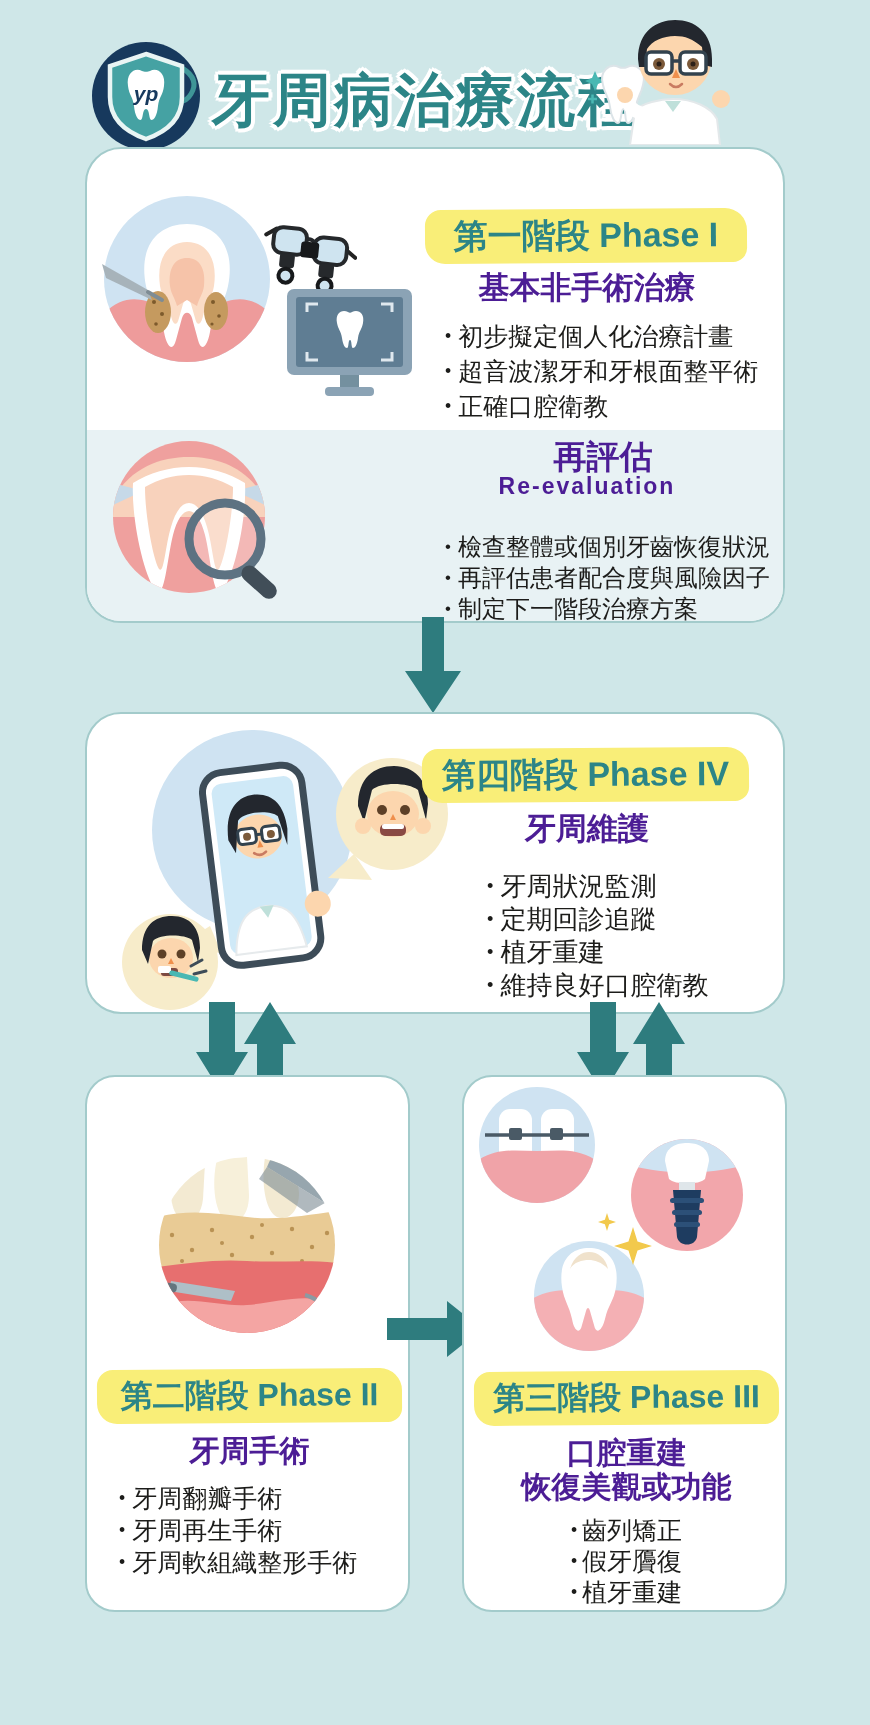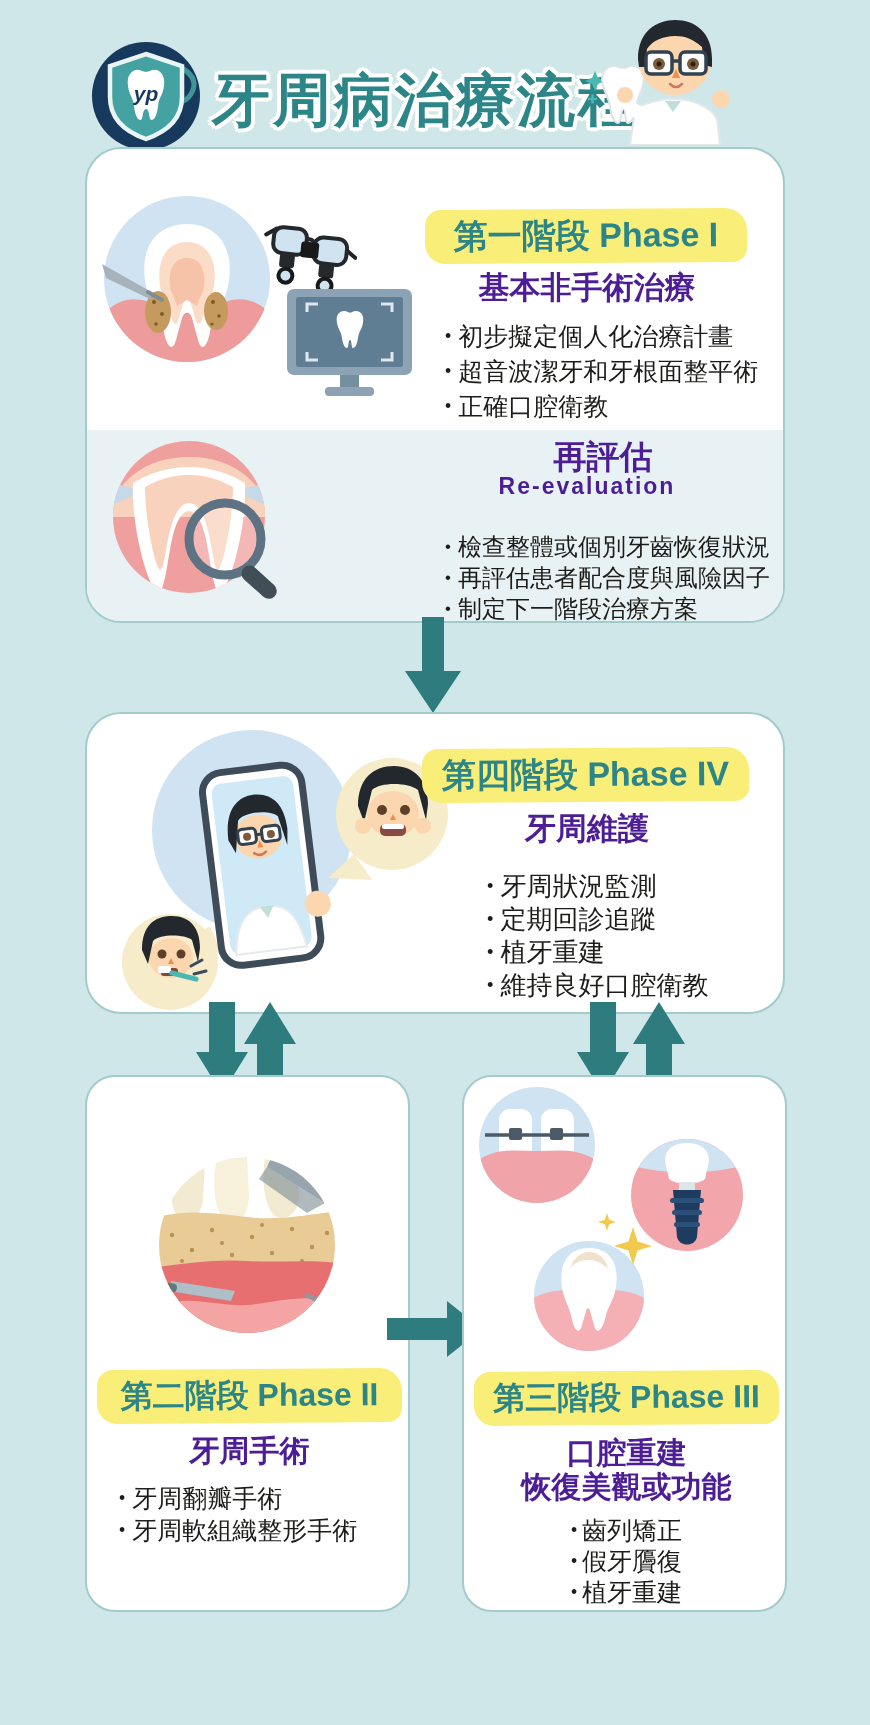--- a/index.html
+++ b/index.html
@@ -283,20 +283,21 @@
         <polygon points="14,126 78,136 74,146 12,136" fill="#aebfc7"></polygon>
         <rect x="-6" y="127" width="26" height="9" rx="4" transform="rotate(8 6 131)" fill="#64757e"></rect>
         <path d="M148 140 q20 6 24 22" stroke="#8b9aa2" stroke-width="4" fill="none"></path>
       </g>
     </svg>
 
     <div class="hl" style="left:10px;top:292px;width:305px;height:54px;font-size:32px;">第二階段 Phase II</div>
     <div class="sub" style="left:0;top:354px;width:325px;font-size:30px;">牙周手術</div>
     <ul class="bullets" style="left:32px;top:405px;font-size:25px;line-height:32px;">
       <li>牙周翻瓣手術</li>
+      <li>牙周再生手術</li>
       <li>牙周軟組織整形手術</li>
     </ul>
   </div>
 
   <svg class="arrow" style="left:387px;top:1301px;" width="95" height="56" viewBox="0 0 95 56">
     <path d="M0 17 h60 V0 L95 28 L60 56 V39 H0 Z"></path>
   </svg>
 
   <div class="card card-sm" style="left:462px;top:1075px;width:325px;height:537px;">
 

